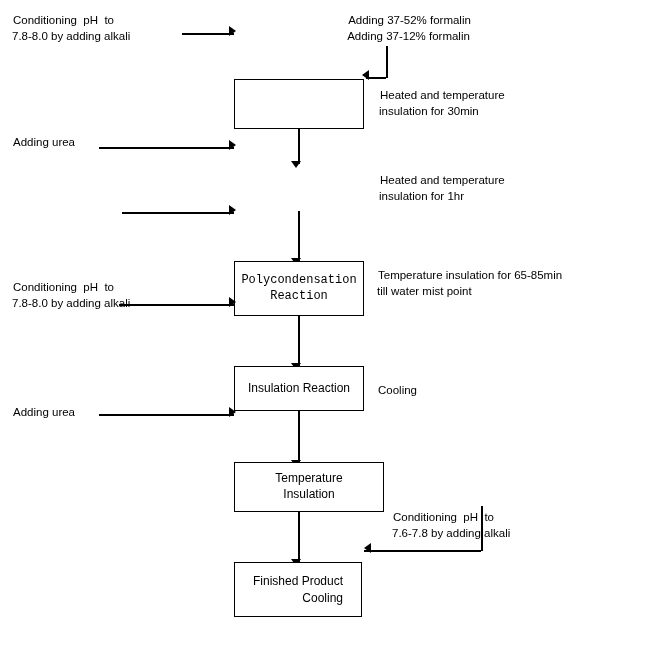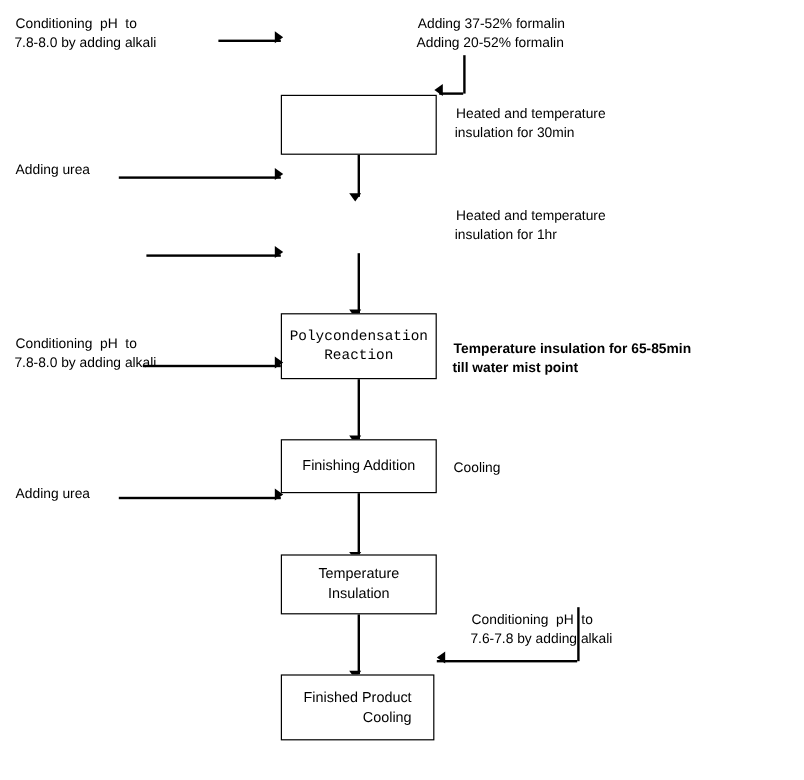--- a/index.html
+++ b/index.html
@@ -40,21 +40,21 @@
 
 <div class="diagram">
 
   <div class="label" style="left:8px; top:8px; width:175px;">
     <span style="white-space:pre;">Conditioning  pH  to
 7.8-8.0 by adding alkali</span>
   </div>
 
   <div class="label" style="left:305px; top:8px; width:200px; text-align:center;">
     <span style="white-space:pre;">Adding 37-52% formalin
-Adding 20-52% formalin</span>
+Adding 37-12% formalin</span>
   </div>
 
   <div style="position:absolute; left:178px; top:29px; width:52px; height:1.5px; background:#000;"></div>
 
   <div style="position:absolute; left:225px; top:22px; width:0; height:0;
               border-top:5px solid transparent; border-bottom:5px solid transparent;
               border-left:7px solid #000;"></div>
 
   <div style="position:absolute; left:382px; top:42px; width:1.5px; height:32px; background:#000;"></div>
 
@@ -100,63 +100,63 @@
   <div style="position:absolute; left:294px; top:207px; width:1.5px; height:50px; background:#000;"></div>
   <div style="position:absolute; left:287px; top:254px; width:0; height:0;
               border-left:5px solid transparent; border-right:5px solid transparent;
               border-top:7px solid #000;"></div>
 
   <div class="box" style="left:230px; top:257px; width:130px; height:55px;">
     <span style="white-space:pre;font-family:Liberation Mono, monospace;">Polycondensation
 Reaction</span>
   </div>
 
-  <div class="label" style="left:373px; top:279px; width:230px;font-weight:bold;">
+  <div class="label" style="left:373px; top:263px; width:230px;">
     <span style="white-space:pre;">Temperature insulation for 65-85min
 till water mist point</span>
   </div>
 
   <div class="label" style="left:8px; top:275px; width:175px;">
     <span style="white-space:pre;">Conditioning  pH  to
 7.8-8.0 by adding alkali</span>
   </div>
 
   <div style="position:absolute; left:115px; top:300px; width:115px; height:1.5px; background:#000;"></div>
   <div style="position:absolute; left:225px; top:293px; width:0; height:0;
               border-top:5px solid transparent; border-bottom:5px solid transparent;
               border-left:7px solid #000;"></div>
 
   <div style="position:absolute; left:294px; top:312px; width:1.5px; height:50px; background:#000;"></div>
   <div style="position:absolute; left:287px; top:359px; width:0; height:0;
               border-left:5px solid transparent; border-right:5px solid transparent;
               border-top:7px solid #000;"></div>
 
   <div class="box" style="left:230px; top:362px; width:130px; height:45px;">
-    <span>Finishing Addition</span>
+    <span>Insulation Reaction</span>
   </div>
 
   <div class="label" style="left:373px; top:378px; width:100px;">
     <span>Cooling</span>
   </div>
 
   <div class="label" style="left:8px; top:400px; width:130px;">
     <span>Adding urea</span>
   </div>
 
   <div style="position:absolute; left:95px; top:410px; width:135px; height:1.5px; background:#000;"></div>
   <div style="position:absolute; left:225px; top:403px; width:0; height:0;
               border-top:5px solid transparent; border-bottom:5px solid transparent;
               border-left:7px solid #000;"></div>
 
   <div style="position:absolute; left:294px; top:407px; width:1.5px; height:52px; background:#000;"></div>
   <div style="position:absolute; left:287px; top:456px; width:0; height:0;
               border-left:5px solid transparent; border-right:5px solid transparent;
               border-top:7px solid #000;"></div>
 
-  <div class="box" style="left:230px; top:458px; width:130px; height:50px;">
+  <div class="box" style="left:230px; top:458px; width:150px; height:50px;">
     <span style="white-space:pre;">Temperature
 Insulation</span>
   </div>
 
   <div class="label" style="left:388px; top:505px; width:185px;">
     <span style="white-space:pre;">Conditioning  pH  to
 7.6-7.8 by adding alkali</span>
   </div>
 
   <div style="position:absolute; left:477px; top:502px; width:1.5px; height:45px; background:#000;"></div>

